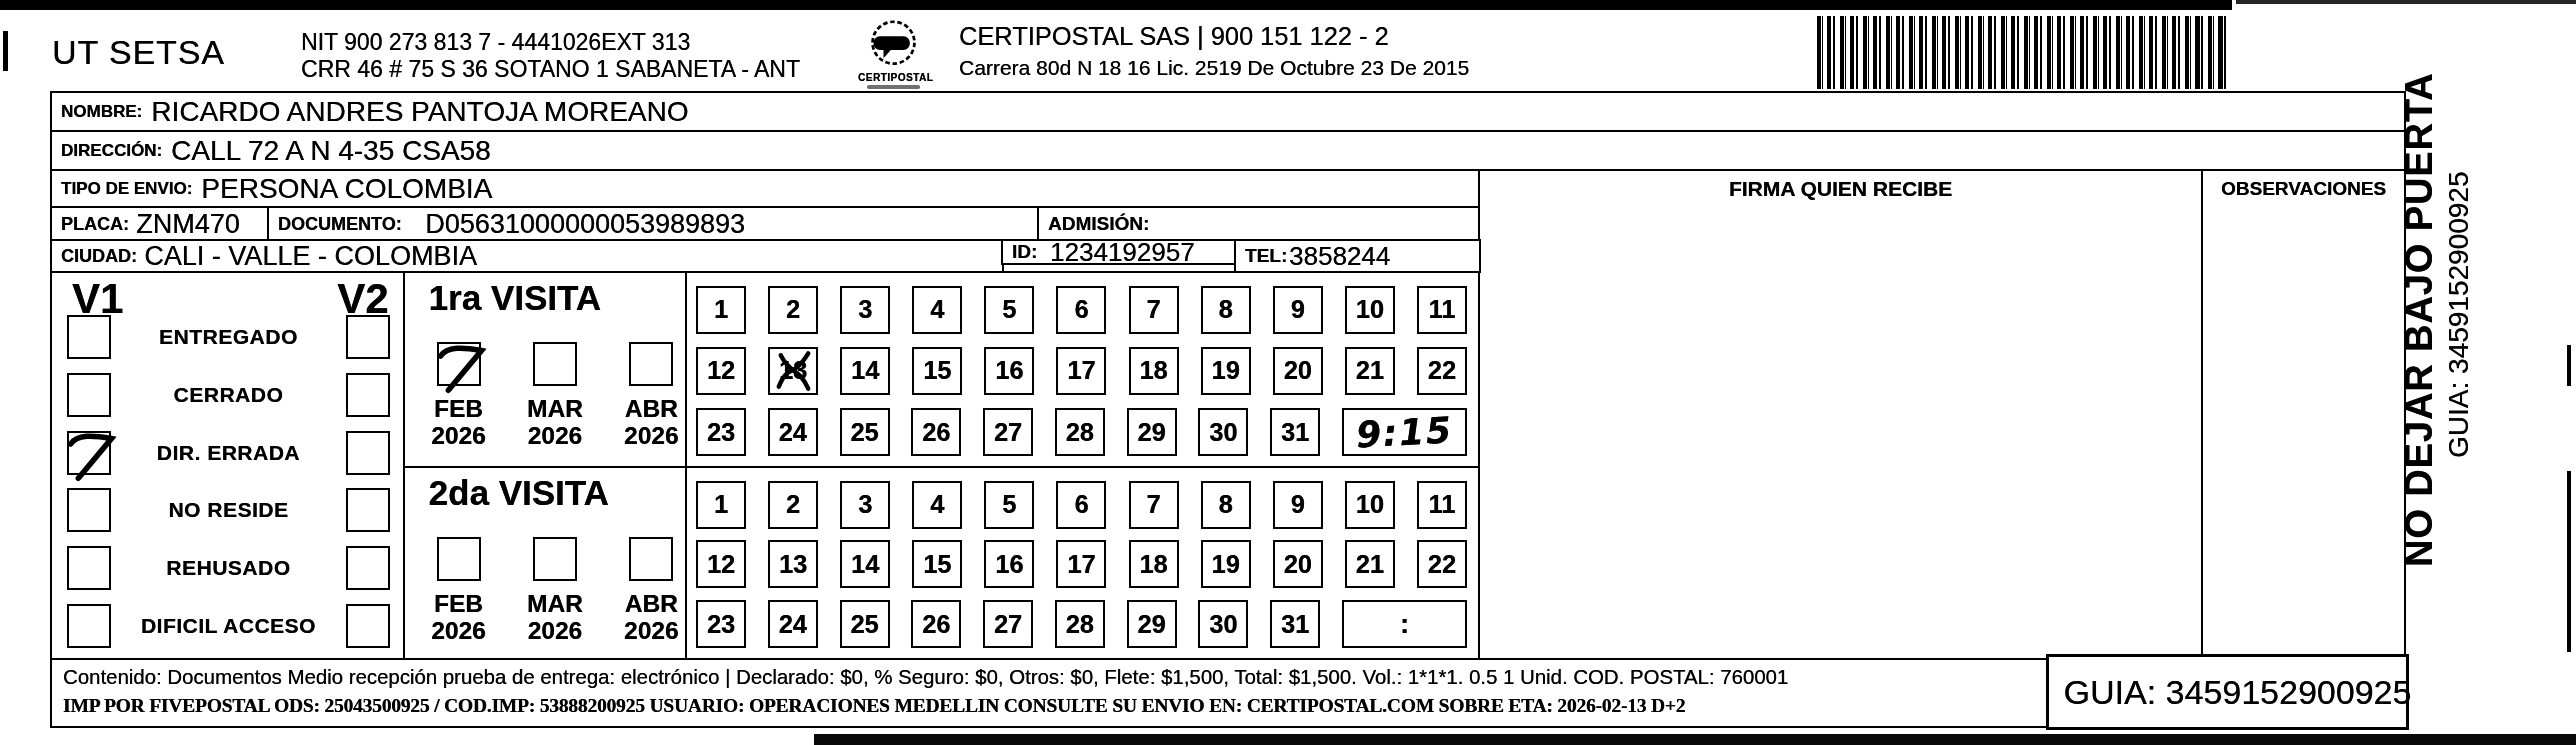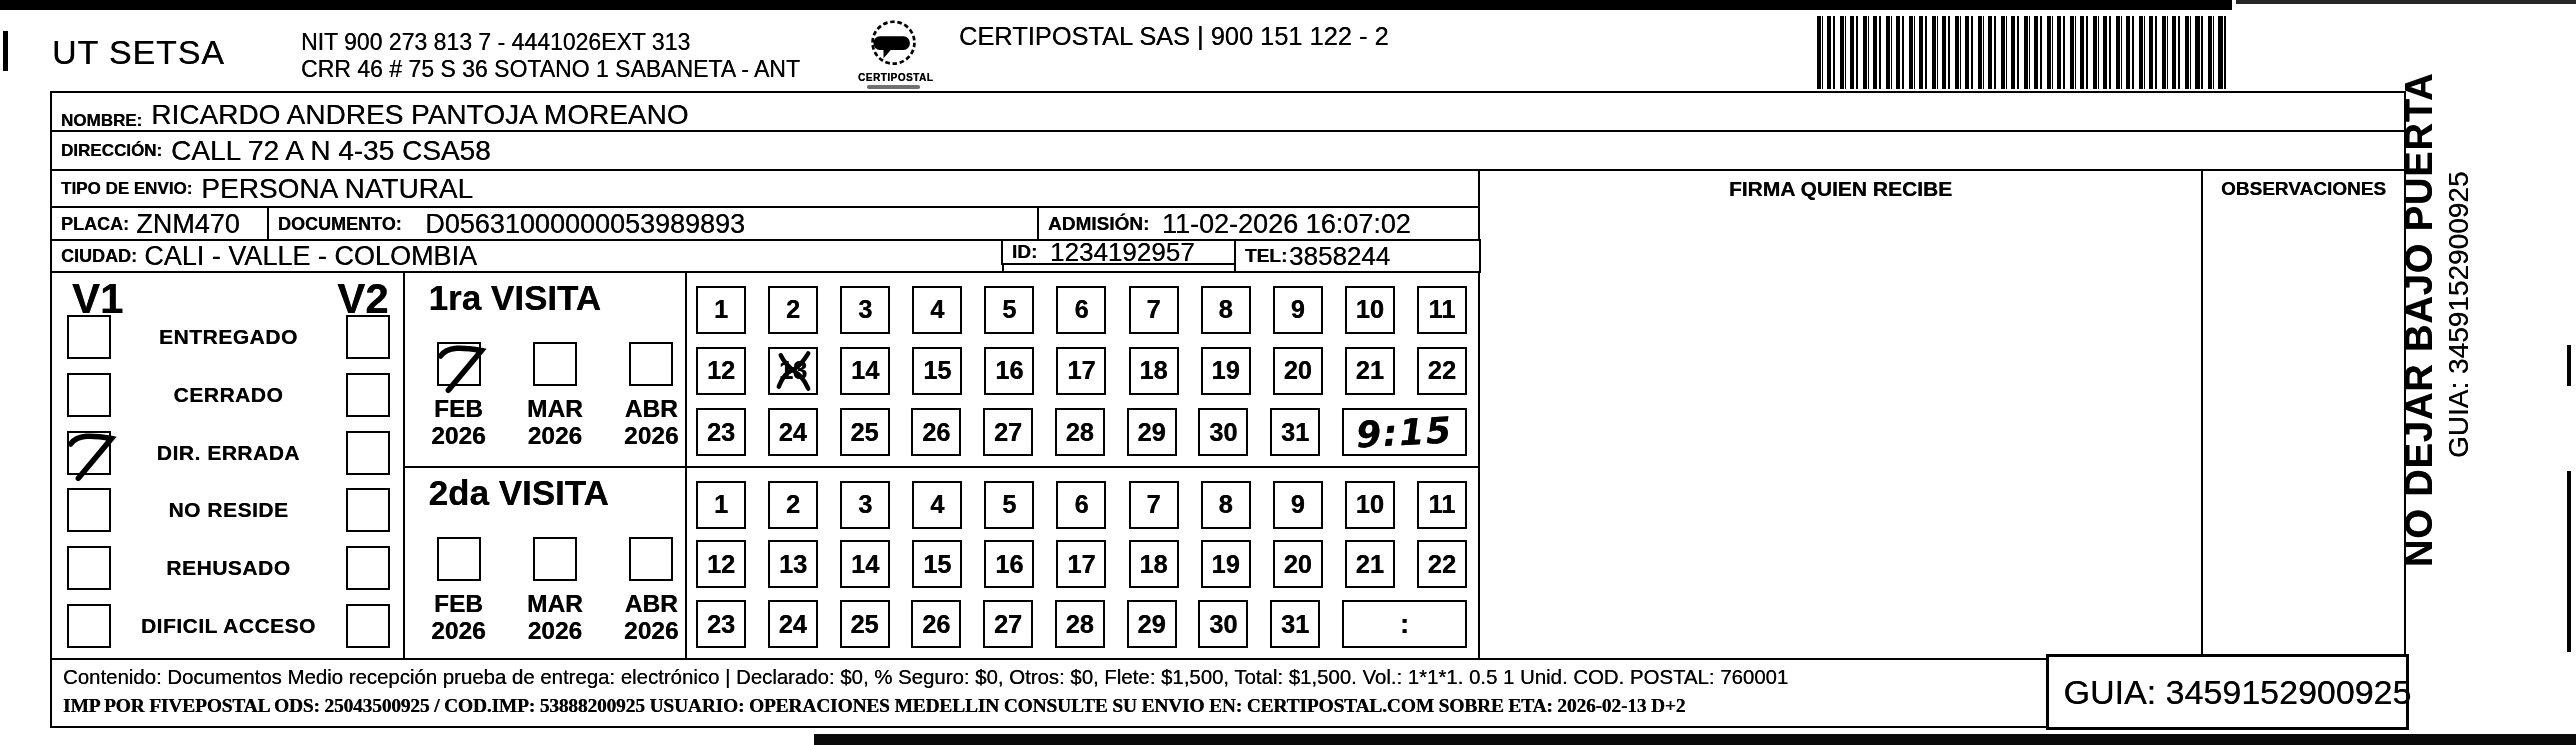--- a/index.html
+++ b/index.html
@@ -31,21 +31,21 @@
   #cert1 { left:959px; top:22px; font-size:25.4px; }
   #cert2 { left:959px; top:56px; font-size:21px; }
   #barcode {
     left:1817px; top:16.3px; width:413px; height:73px;
     background:repeating-linear-gradient(90deg,
       #000 0 3.6px, #fff 3.6px 5.4px, #000 5.4px 6.3px, #fff 6.3px 10px,
       #000 10px 14.5px, #fff 14.5px 16.3px, #000 16.3px 18px, #fff 18px 23px);
   }
 
   
-  #nombre-row    { left:50px; top:91px; width:2356px; height:42px;align-items:flex-end; }
+  #nombre-row    { left:50px; top:91px; width:2356px; height:42px; }
   #direccion-row { left:50px; top:130px; width:2356px; height:42px; }
   #tipo-row      { left:50px; top:169px; width:1431px; height:40px; }
   #firma-header  { left:1478px; top:169px; width:725px; height:40px; justify-content:center; }
   #obs-header    { left:2201px; top:169px; width:205px; height:40px; justify-content:center; padding:0 1.8px; }
   #placa-box     { left:50px; top:206px; width:220px; height:36px; }
   #documento-box { left:267px; top:206px; width:773px; height:36px; }
   #admision-box  { left:1037px; top:206px; width:443px; height:36px; }
   #ciudad-box    { left:50px; top:239px; width:954px; height:34px; }
   #id-box        { left:1001px; top:239px; width:236px; height:26px; }
   #tel-box       { left:1234px; top:239px; width:247px; height:34px; }
@@ -141,33 +141,34 @@
   <div class="abs" id="logo">
     <svg width="71" height="53" viewBox="0 0 78 58">
       <circle cx="39" cy="27" r="23" fill="none" stroke="#000" stroke-width="3" stroke-dasharray="5 3"></circle>
       <path d="M24 20 h26 a7 7 0 0 1 7 7 v1 a7 7 0 0 1 -7 7 h-14 l-8 9 v-9 h-4 a7 7 0 0 1 -7 -7 v-1 a7 7 0 0 1 7 -7 z" fill="#000"></path>
     </svg>
     <div class="logo-caption">CERTIPOSTAL</div>
     <div class="logo-smudge"></div>
   </div>
 
   <div class="abs" id="cert1">CERTIPOSTAL SAS | 900 151 122 - 2</div>
+  <div class="abs" id="cert2">Carrera 80d N 18 16 Lic. 2519 De Octubre 23 De 2015</div>
   <div class="abs" id="barcode"></div>
 
   <div class="box rowflex" id="nombre-row">
     <span class="lbl small-lbl">NOMBRE:</span>
     <span class="val big-val">RICARDO ANDRES PANTOJA MOREANO</span>
   </div>
   <div class="box rowflex" id="direccion-row">
     <span class="lbl small-lbl">DIRECCIÓN:</span>
     <span class="val big-val">CALL 72 A N 4-35 CSA58</span>
   </div>
   <div class="box rowflex" id="tipo-row">
     <span class="lbl small-lbl">TIPO DE ENVIO:</span>
-    <span class="val big-val">PERSONA NATURAL</span>
+    <span class="val big-val">PERSONA COLOMBIA</span>
   </div>
 
   <div class="box rowflex" id="firma-header">
     <span class="lbl">FIRMA QUIEN RECIBE</span>
   </div>
   <div class="box rowflex" id="obs-header">
     <span class="lbl">OBSERVACIONES</span>
   </div>
   <div class="box" id="firma-area"></div>
   <div class="box" id="obs-area"></div>
@@ -175,21 +176,20 @@
   <div class="box rowflex" id="placa-box">
     <span class="lbl">PLACA:</span>
     <span class="val">ZNM470</span>
   </div>
   <div class="box rowflex" id="documento-box">
     <span class="lbl">DOCUMENTO:</span>
     <span class="val">D05631000000053989893</span>
   </div>
   <div class="box rowflex" id="admision-box">
     <span class="lbl">ADMISIÓN:</span>
-    <span class="val">11-02-2026 16:07:02</span>
   </div>
   <div class="box rowflex" id="ciudad-box">
     <span class="lbl">CIUDAD:</span>
     <span class="val">CALI - VALLE - COLOMBIA</span>
   </div>
   <div class="box rowflex" id="id-box">
     <span class="lbl">ID:</span>
     <span class="val">1234192957</span>
   </div>
   <div class="box rowflex" id="tel-box">

